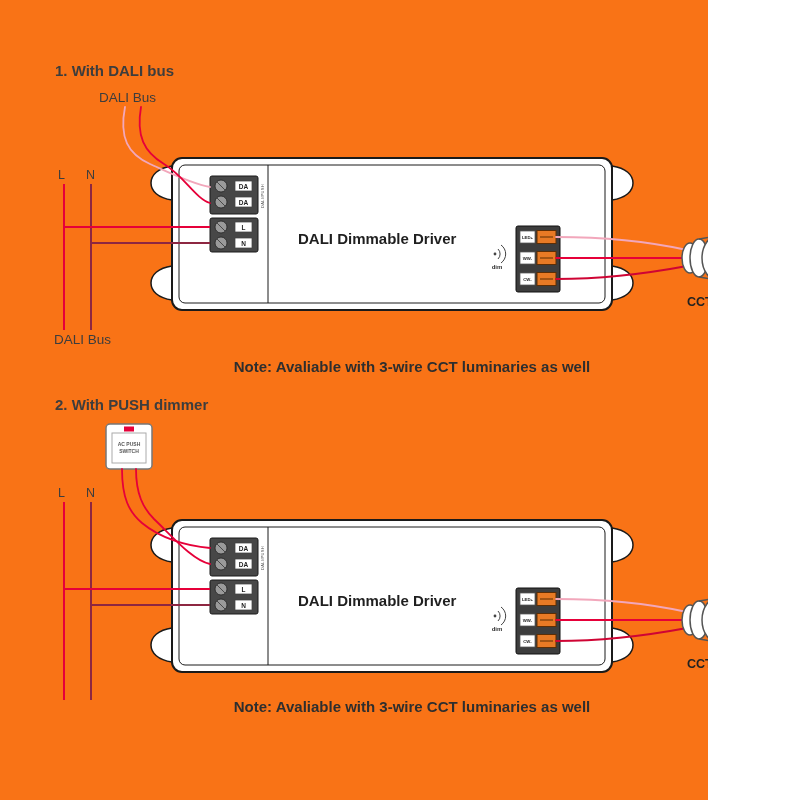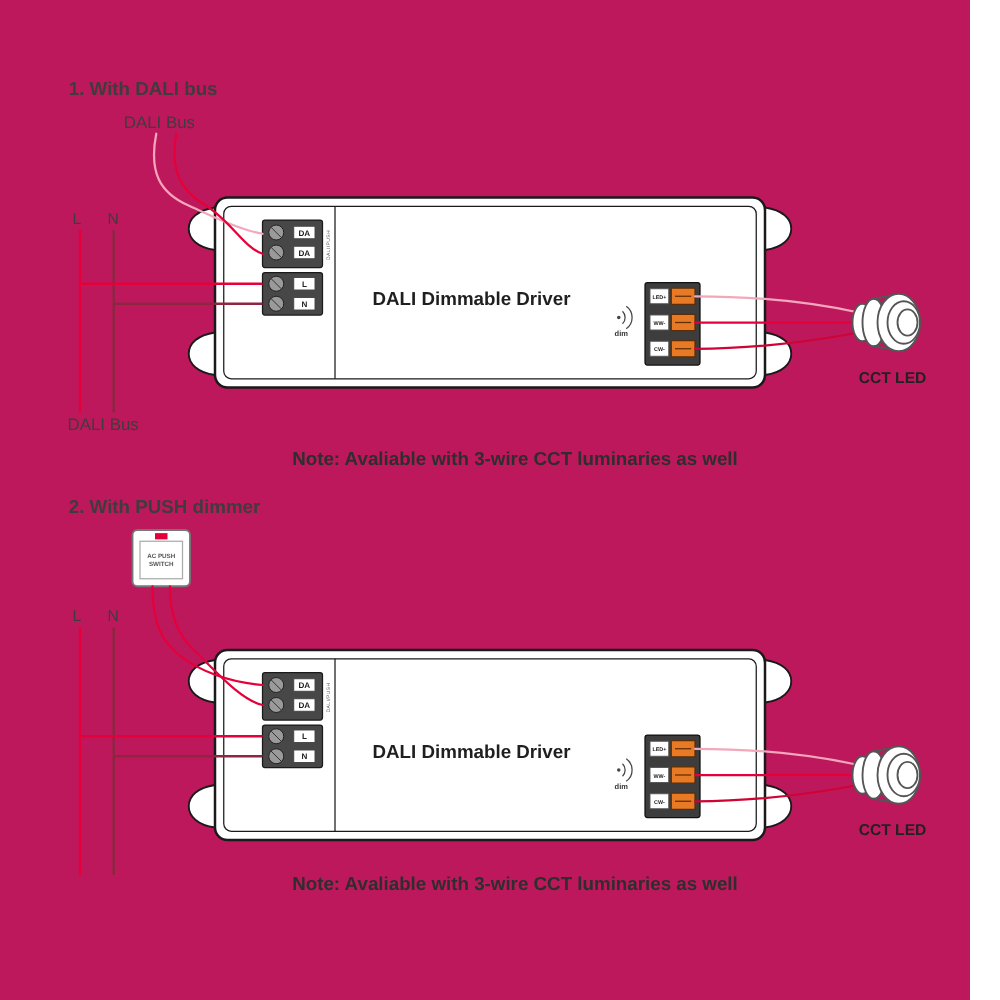--- a/index.html
+++ b/index.html
@@ -1,16 +1,16 @@
 <!DOCTYPE html>
 <html><head>
 <meta charset="utf-8">
 <style>
   html,body { margin:0; padding:0; background:#ffffff; }
-  .canvas { position:relative; width:776px; height:800px; background:#be185d; overflow:hidden; }
+  .canvas { position:relative; width:708px; height:800px; background:#f97316; overflow:hidden; }
   svg { position:absolute; top:0; left:0; }
   svg text { font-family:"Liberation Sans", sans-serif; }
 
   .body      { fill:#ffffff; stroke:#1a1a1a; stroke-width:1.5; }
   .body-main { fill:#ffffff; stroke:#1a1a1a; stroke-width:2; }
   .body-thin { fill:none;    stroke:#1a1a1a; stroke-width:1; }
 
   .sec-title   { font-size:15px;  font-weight:600; fill:#3d3d3d; }
   .bus-label   { font-size:13.5px; fill:#3d3d3d; }
   .ln-label    { font-size:12.5px; fill:#3d3d3d; }

